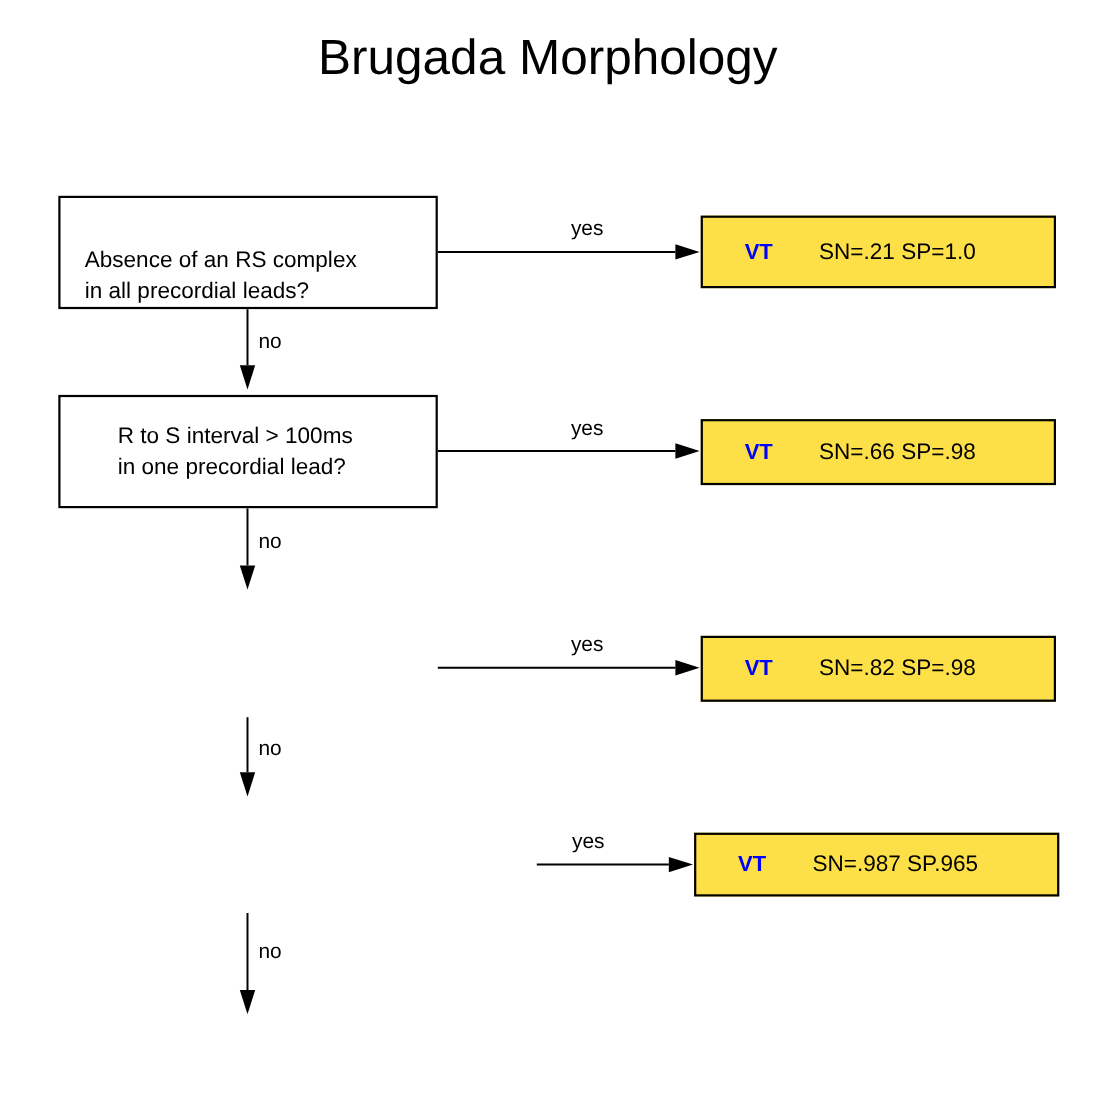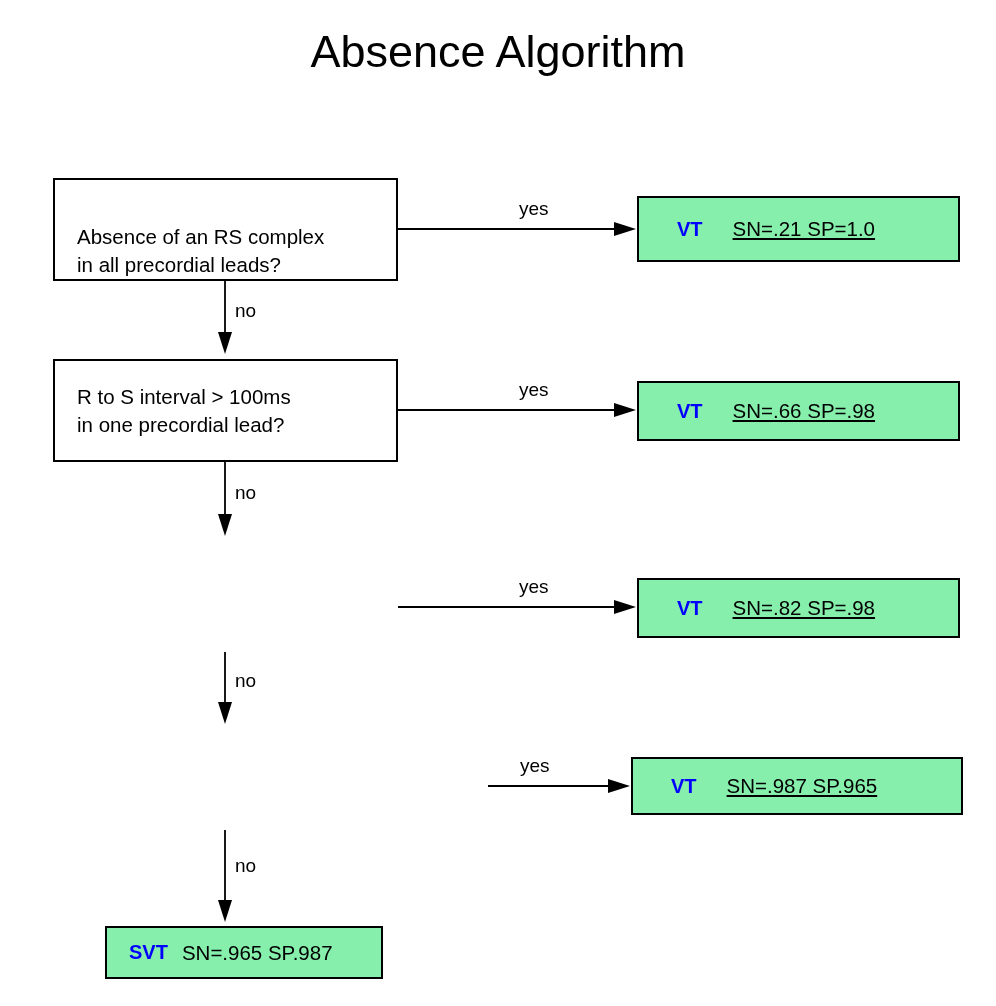--- a/index.html
+++ b/index.html
@@ -39,39 +39,39 @@
     line-height:28px;
     color:#000;
     white-space:pre-line;
   }
 
   
   .rbox{
     position:absolute;
     box-sizing:border-box;
     border:2px solid #000;
-    background:#86efac;
+    background:#fde047;
     display:flex;
     align-items:center;
   }
   .rbox .rdx{
     font-size:20px;
     font-weight:bold;
     color:#0000ff;
     white-space:nowrap;
   }
   .rbox .rstats{
     font-size:20.5px;
     color:#000;
     white-space:nowrap;
   }
 
   
   .rbox.vt .rdx{margin-left:38px;}
-  .rbox.vt .rstats{margin-left:30px;text-decoration:underline;}
+  .rbox.vt .rstats{margin-left:42px;}
   
   .rbox.svt .rdx{margin-left:22px;}
   .rbox.svt .rstats{margin-left:14px;}
 
   
   svg.wires{position:absolute;left:0;top:0;width:996px;height:1006px;pointer-events:none;}
   svg.wires line,svg.wires path{stroke:#000;stroke-width:1.8;fill:none;}
   svg.wires polygon{fill:#000;}
 
   
@@ -80,21 +80,21 @@
     font-size:19px;
     color:#000;
     white-space:nowrap;
   }
 </style>
 </head>
 <body>
 
 <div id="canvas">
 
-  <div class="title">Absence Algorithm</div>
+  <div class="title">Brugada Morphology</div>
 
   <svg class="wires" viewBox="0 0 996 1006">
 
     <line x1="398" y1="229" x2="614" y2="229"></line>
     <polygon points="614,222 636,229 614,236"></polygon>
 
     <line x1="225" y1="281" x2="225" y2="332"></line>
     <polygon points="218,332 232,332 225,354"></polygon>
 
     <line x1="398" y1="410" x2="614" y2="410"></line>
@@ -126,21 +126,21 @@
   <div class="elabel" style="left:235px;top:670px;">no</div>
 
   <div class="elabel" style="left:520px;top:755px;">yes</div>
   <div class="elabel" style="left:235px;top:855px;">no</div>
 
   <div class="dbox" style="left:53px;top:178px;width:345px;height:103px;align-items:flex-end;">
     <div class="dtext">Absence of an RS complex
 in all precordial leads?</div>
   </div>
 
-  <div class="dbox" style="left:53px;top:359px;width:345px;height:103px;">
+  <div class="dbox" style="left:53px;top:359px;width:345px;height:103px;padding-left:30px;">
     <div class="dtext">R to S interval &gt; 100ms
 in one precordial lead?</div>
   </div>
 
 
 
   <div class="rbox vt" style="left:637px;top:196px;width:323px;height:66px;">
     <span class="rdx">VT</span>
     <span class="rstats">SN=.21 SP=1.0</span>
   </div>
@@ -153,18 +153,14 @@
   <div class="rbox vt" style="left:637px;top:578px;width:323px;height:60px;">
     <span class="rdx">VT</span>
     <span class="rstats">SN=.82 SP=.98</span>
   </div>
 
   <div class="rbox vt" style="left:631px;top:757px;width:332px;height:58px;">
     <span class="rdx">VT</span>
     <span class="rstats">SN=.987 SP.965</span>
   </div>
 
-  <div class="rbox svt" style="left:105px;top:926px;width:278px;height:53px;">
-    <span class="rdx">SVT</span>
-    <span class="rstats">SN=.965 SP.987</span>
-  </div>
 
 </div>
 
 </body></html>

